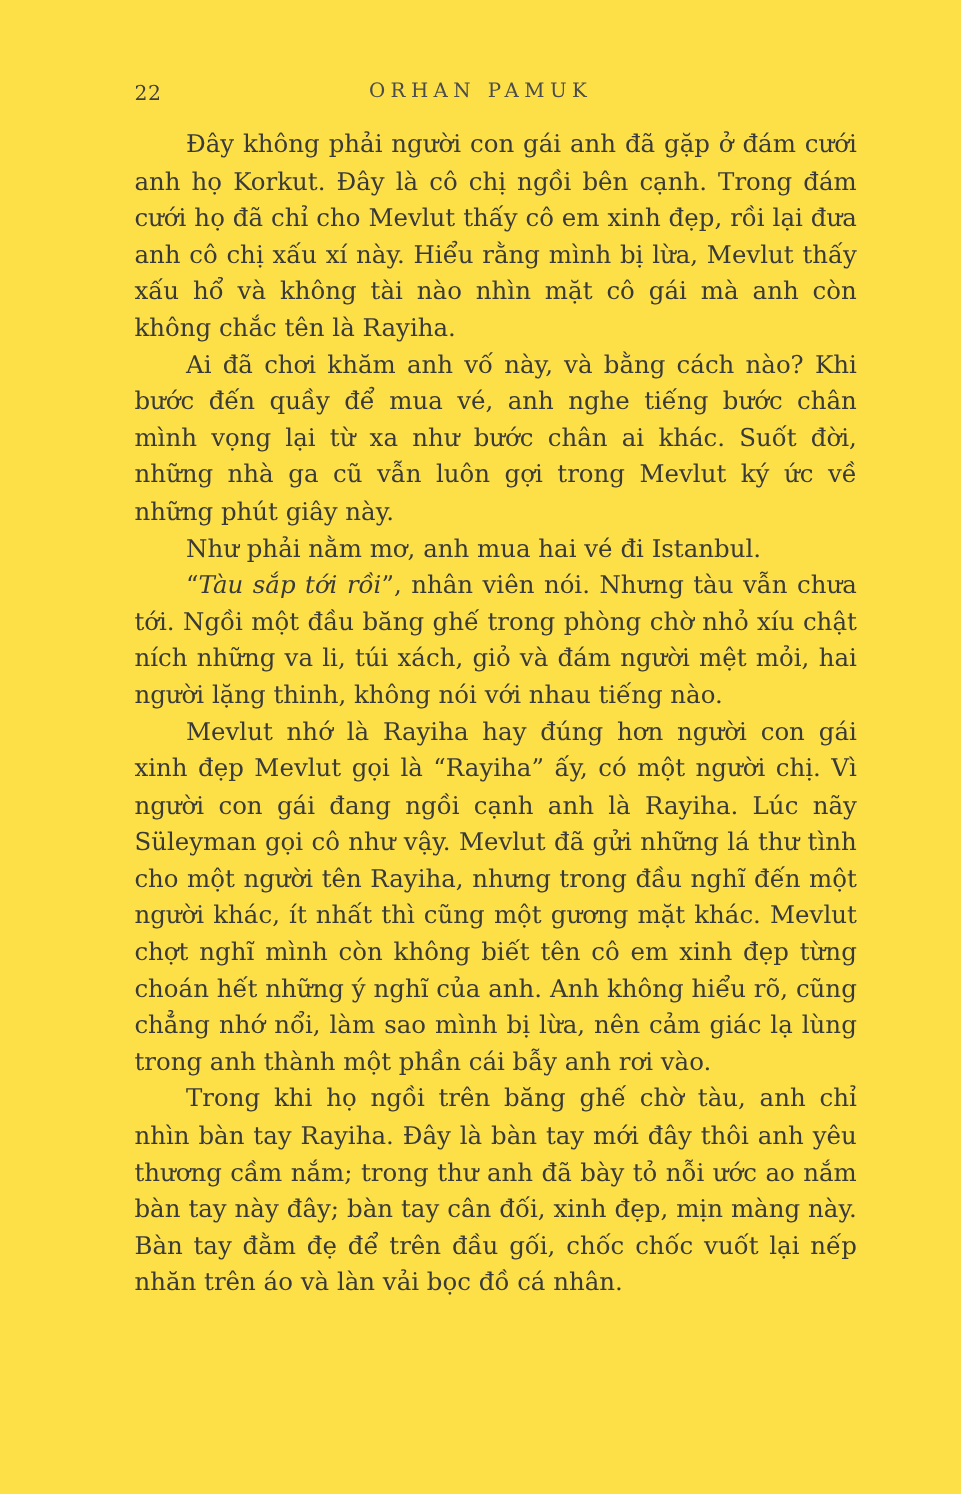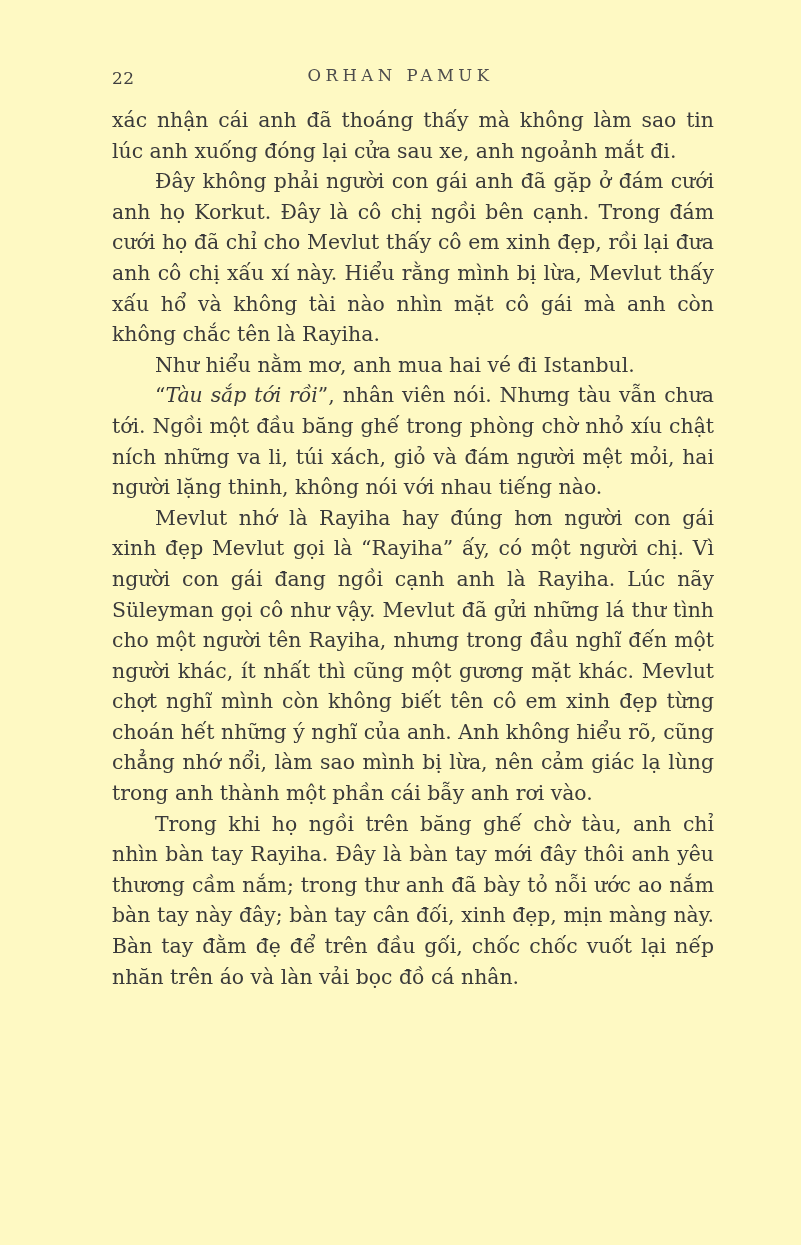--- a/index.html
+++ b/index.html
@@ -4,21 +4,21 @@
 <style>
   html, body {
     margin: 0;
     padding: 0;
     background: #fdfdfc;
   }
   .page {
     position: relative;
     width: 801px;
     height: 1245px;
-    background: #fef9c3;
+    background: #fde047;
     font-family: "DejaVu Serif", "Liberation Serif", serif;
     overflow: hidden;
   }
   .page-header {
     position: absolute;
     top: 66px;
     left: 0;
     right: 0;
     height: 26px;
   }
@@ -64,20 +64,20 @@
 </head>
 <body>
 
 <div class="page">
   <header class="page-header">
     <span class="page-number">22</span>
     <span class="running-head">ORHAN PAMUK</span>
   </header>
 
   <main class="body-text" id="paragraphs">
-      <p class="para"><span>xác nhận cái anh đã thoáng thấy mà không làm sao tin lúc anh xuống đóng lại cửa sau xe, anh ngoảnh mắt đi.</span></p>
       <p class="para indent"><span>Đây không phải người con gái anh đã gặp ở đám cưới anh họ Korkut. Đây là cô chị ngồi bên cạnh. Trong đám cưới họ đã chỉ cho Mevlut thấy cô em xinh đẹp, rồi lại đưa anh cô chị xấu xí này. Hiểu rằng mình bị lừa, Mevlut thấy xấu hổ và không tài nào nhìn mặt cô gái mà anh còn không chắc tên là Rayiha.</span></p>
-      <p class="para indent"><span>Như hiểu nằm mơ, anh mua hai vé đi Istanbul.</span></p>
+      <p class="para indent"><span>Ai đã chơi khăm anh vố này, và bằng cách nào? Khi bước đến quầy để mua vé, anh nghe tiếng bước chân mình vọng lại từ xa như bước chân ai khác. Suốt đời, những nhà ga cũ vẫn luôn gợi trong Mevlut ký ức về những phút giây này.</span></p>
+      <p class="para indent"><span>Như phải nằm mơ, anh mua hai vé đi Istanbul.</span></p>
       <p class="para indent"><span>“</span><em class="quoted">Tàu sắp tới rồi</em><span>”, nhân viên nói. Nhưng tàu vẫn chưa tới. Ngồi một đầu băng ghế trong phòng chờ nhỏ xíu chật ních những va li, túi xách, giỏ và đám người mệt mỏi, hai người lặng thinh, không nói với nhau tiếng nào.</span></p>
       <p class="para indent"><span>Mevlut nhớ là Rayiha hay đúng hơn người con gái xinh đẹp Mevlut gọi là “Rayiha” ấy, có một người chị. Vì người con gái đang ngồi cạnh anh là Rayiha. Lúc nãy Süleyman gọi cô như vậy. Mevlut đã gửi những lá thư tình cho một người tên Rayiha, nhưng trong đầu nghĩ đến một người khác, ít nhất thì cũng một gương mặt khác. Mevlut chợt nghĩ mình còn không biết tên cô em xinh đẹp từng choán hết những ý nghĩ của anh. Anh không hiểu rõ, cũng chẳng nhớ nổi, làm sao mình bị lừa, nên cảm giác lạ lùng trong anh thành một phần cái bẫy anh rơi vào.</span></p>
       <p class="para indent"><span>Trong khi họ ngồi trên băng ghế chờ tàu, anh chỉ nhìn bàn tay Rayiha. Đây là bàn tay mới đây thôi anh yêu thương cầm nắm; trong thư anh đã bày tỏ nỗi ước ao nắm bàn tay này đây; bàn tay cân đối, xinh đẹp, mịn màng này. Bàn tay đằm đẹ để trên đầu gối, chốc chốc vuốt lại nếp nhăn trên áo và làn vải bọc đồ cá nhân.</span></p>
     </main>
 </div>
 
 </body></html>

